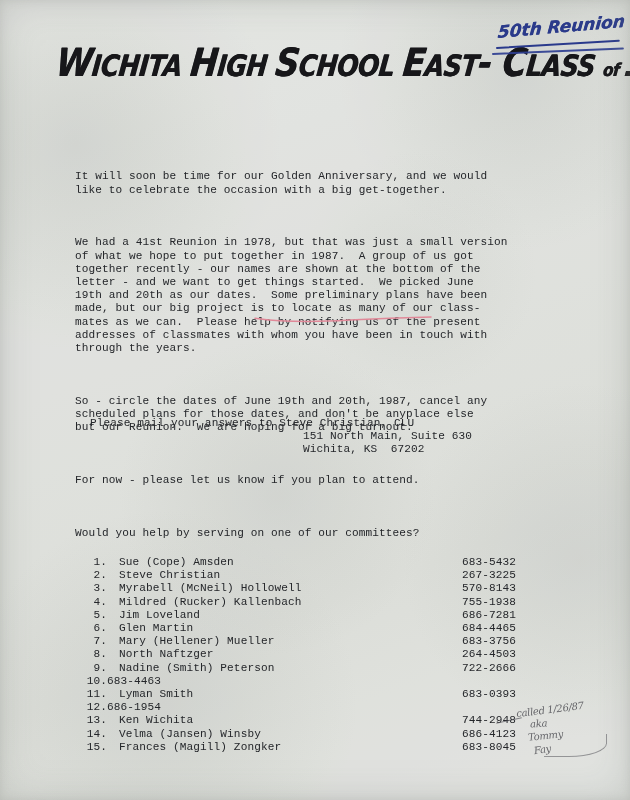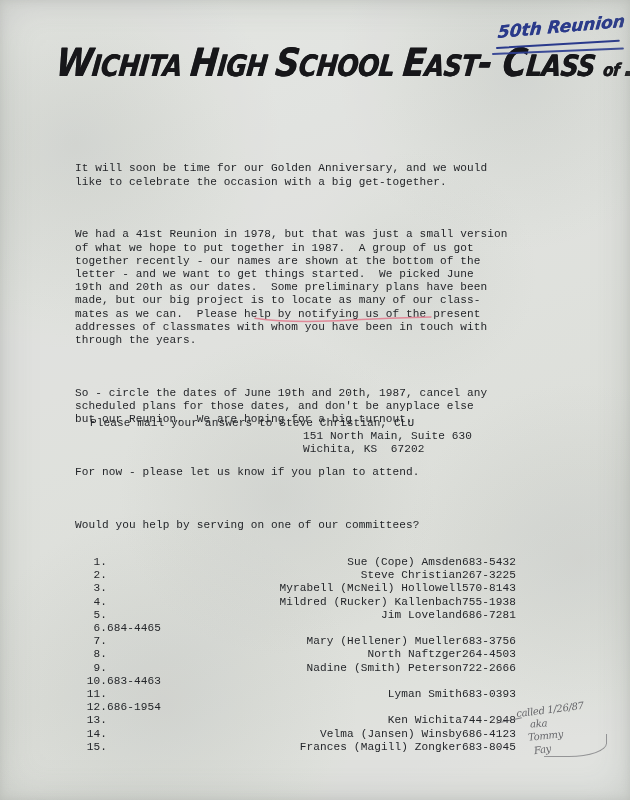--- a/index.html
+++ b/index.html
@@ -93,21 +93,21 @@
     transform: rotate(-2.4deg);
     transform-origin: left center;
     border-radius: 2px;
     opacity: .92;
   }
 
   
   #body-copy {
     position: absolute;
     left: 75px;
-    top: 136px;
+    top: 144px;
     width: 480px;
     font-size: 11.1px;
     line-height: 13.2px;
     color: #24262a;
     white-space: pre;
     letter-spacing: .1px;
   }
   #body-copy p { margin: 0 0 13.2px 0; white-space: pre; }
   #body-copy p:last-child { margin-bottom: 16px; }
 
@@ -152,21 +152,20 @@
   }
   .roster-num {
     width: 32px;
     text-align: right;
     flex: none;
   }
   .roster-name {
     flex: none;
     width: 343px;
     padding-left: 12px;
-    text-align: right;
   }
   .roster-phone { flex: none; }
 
   
   #margin-note {
     position: absolute;
     left: 508px;
     top: 704px;
     width: 118px;
     height: 72px;
@@ -245,21 +244,21 @@
   <div id="address-block"><span>Please mail your answers to Steve Christian, CLU</span>
 <span class="indent">151 North Main, Suite 630</span>
 <span class="indent">Wichita, KS  67202</span></div>
 
   <div id="roster">
       <div class="roster-row"><span class="roster-num">1.</span><span class="roster-name">Sue (Cope) Amsden</span><span class="roster-phone">683-5432</span></div>
       <div class="roster-row"><span class="roster-num">2.</span><span class="roster-name">Steve Christian</span><span class="roster-phone">267-3225</span></div>
       <div class="roster-row"><span class="roster-num">3.</span><span class="roster-name">Myrabell (McNeil) Hollowell</span><span class="roster-phone">570-8143</span></div>
       <div class="roster-row"><span class="roster-num">4.</span><span class="roster-name">Mildred (Rucker) Kallenbach</span><span class="roster-phone">755-1938</span></div>
       <div class="roster-row"><span class="roster-num">5.</span><span class="roster-name">Jim Loveland</span><span class="roster-phone">686-7281</span></div>
-      <div class="roster-row"><span class="roster-num">6.</span><span class="roster-phone">684-4465</span></div>
+      <div class="roster-row"><span class="roster-num">6.</span><span class="roster-name">Glen Martin</span><span class="roster-phone">684-4465</span></div>
       <div class="roster-row"><span class="roster-num">7.</span><span class="roster-name">Mary (Hellener) Mueller</span><span class="roster-phone">683-3756</span></div>
       <div class="roster-row"><span class="roster-num">8.</span><span class="roster-name">North Naftzger</span><span class="roster-phone">264-4503</span></div>
       <div class="roster-row"><span class="roster-num">9.</span><span class="roster-name">Nadine (Smith) Peterson</span><span class="roster-phone">722-2666</span></div>
       <div class="roster-row"><span class="roster-num">10.</span><span class="roster-phone">683-4463</span></div>
       <div class="roster-row"><span class="roster-num">11.</span><span class="roster-name">Lyman Smith</span><span class="roster-phone">683-0393</span></div>
       <div class="roster-row"><span class="roster-num">12.</span><span class="roster-phone">686-1954</span></div>
       <div class="roster-row"><span class="roster-num">13.</span><span class="roster-name">Ken Wichita</span><span class="roster-phone">744-2948</span></div>
       <div class="roster-row"><span class="roster-num">14.</span><span class="roster-name">Velma (Jansen) Winsby</span><span class="roster-phone">686-4123</span></div>
       <div class="roster-row"><span class="roster-num">15.</span><span class="roster-name">Frances (Magill) Zongker</span><span class="roster-phone">683-8045</span></div>
     </div>

